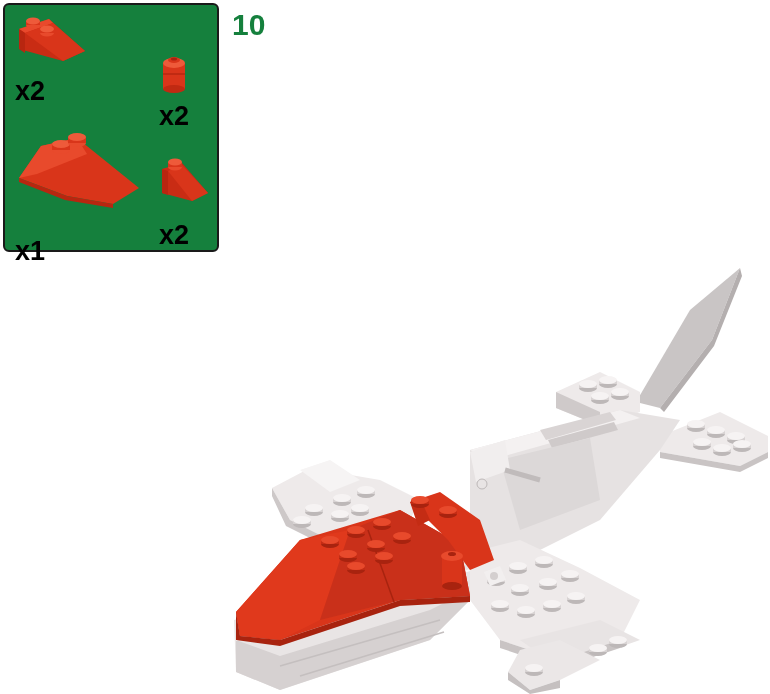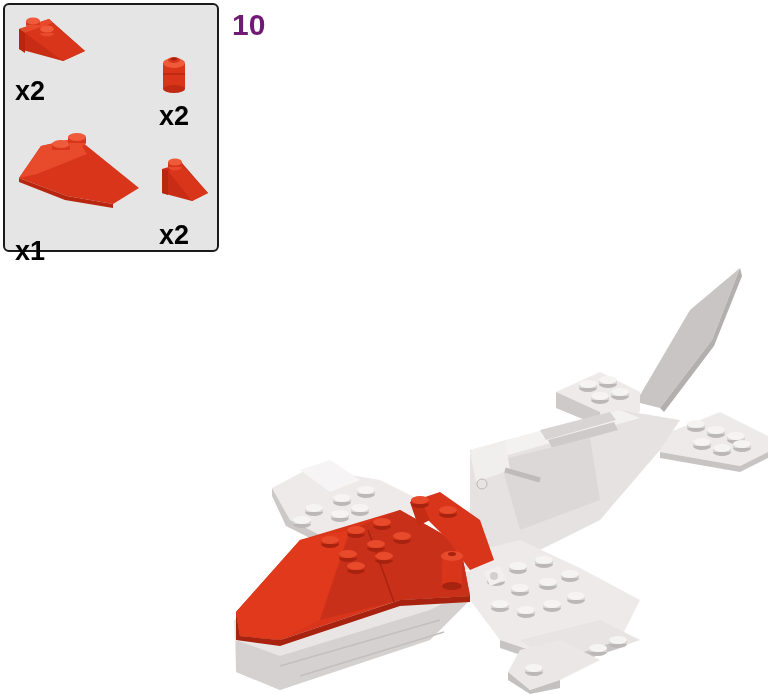--- a/index.html
+++ b/index.html
@@ -1,23 +1,23 @@
 <!DOCTYPE html>
 <html><head>
 <meta charset="utf-8">
 <style>
   html, body { margin: 0; padding: 0; background: #ffffff; }
   body { width: 770px; height: 694px; position: relative; overflow: hidden; font-family: "Liberation Sans", sans-serif; }
   .parts-box {
     position: absolute; left: 3px; top: 3px; width: 216px; height: 249px;
-    border: 2px solid #1a1a1a; border-radius: 6px; box-sizing: border-box; background: #e5e5e5;
+    border: 2px solid #1a1a1a; border-radius: 6px; box-sizing: border-box; background: #15803d;
   }
   .part { position: absolute; }
   .qty { position: absolute; font-weight: bold; font-size: 27px; color: #000000; letter-spacing: 0px; line-height: 1; }
-  .step-number { position: absolute; left: 232px; top: 10px; font-weight: bold; font-size: 30px; color: #701a75; line-height: 1; }
+  .step-number { position: absolute; left: 232px; top: 10px; font-weight: bold; font-size: 30px; color: #15803d; line-height: 1; }
   .model { position: absolute; left: 0; top: 0; width: 770px; height: 694px; }
 </style>
 </head>
 <body>
 
 <div class="parts-box">
 
   <svg class="part" style="left:10px;top:10px" width="72" height="50" viewBox="0 0 72 50">
     <polygon points="4,14 34,4 70,36 48,46 4,34" fill="#c92c14"></polygon>
     <polygon points="4,14 34,4 38,8 10,18" fill="#e8492c"></polygon>

